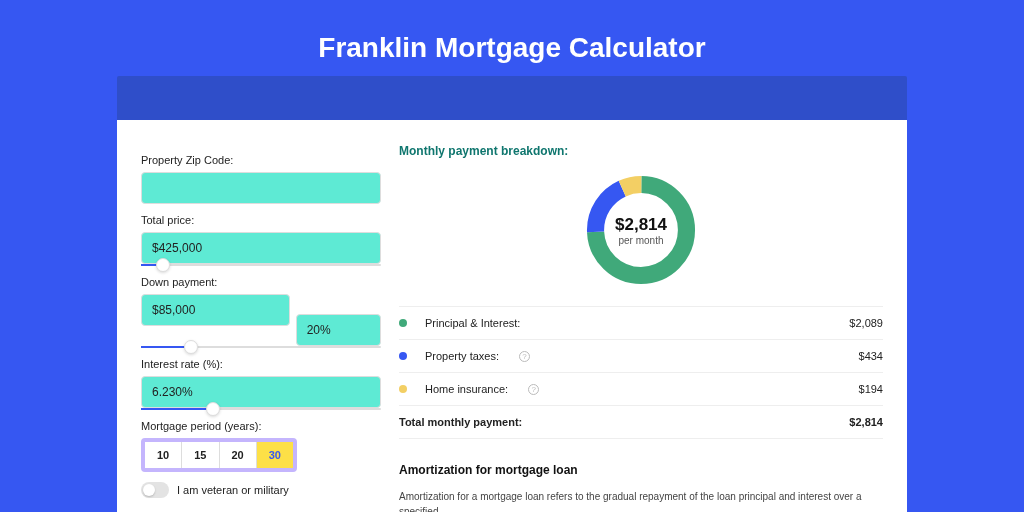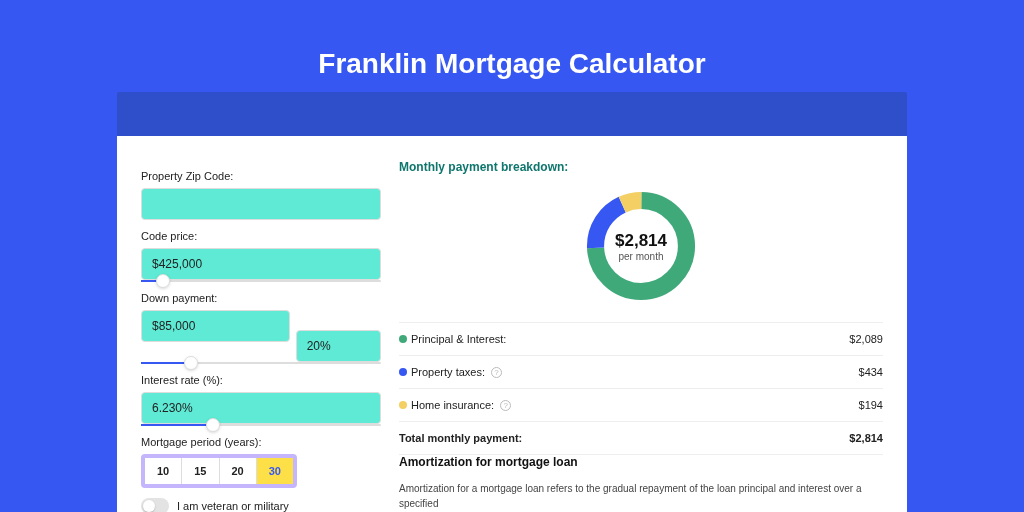--- a/index.html
+++ b/index.html
@@ -13,21 +13,21 @@
   .outer {
     width: 1024px;
     height: 512px;
     position: relative;
   }
   .page-title {
     color: #fff;
     font-size: 28px;
     font-weight: 700;
     text-align: center;
-    padding-top: 48px;
+    padding-top: 32px;
   }
   .accent-bar {
     background: #2f4ec9;
     height: 44px;
     margin: 12px auto 0;
     width: 790px;
     border-radius: 2px 2px 0 0;
   }
   .card {
     background: #fff;
@@ -184,21 +184,21 @@
     align-items: center;
     justify-content: space-between;
     padding: 10px 0;
     border-bottom: 1px solid #eee;
     font-size: 11px;
     color: #222;
   }
   .legend-left {
     display: flex;
     align-items: center;
-    gap: 4px;
+    gap: 18px;
   }
   .dot {
     width: 8px;
     height: 8px;
     border-radius: 50%;
     display: inline-block;
   }
   .legend-val {
     font-size: 11px;
     color: #222;
@@ -216,20 +216,21 @@
     border: 1px solid #bbb;
     border-radius: 50%;
     font-size: 8px;
     color: #bbb;
     margin-left: 2px;
   }
   .amort-title {
     font-size: 12px;
     font-weight: 700;
     color: #111;
+    margin-top: 24px;
     margin-bottom: 12px;
   }
   .amort-text {
     font-size: 10px;
     color: #444;
     line-height: 1.5;
   }
   .group { margin-bottom: 10px; }
 </style>
 </head>
@@ -242,21 +243,21 @@
   <div class="card">
 
     <div class="left">
 
       <div class="group">
         <div class="label">Property Zip Code:</div>
         <input class="input" value="" style="">
       </div>
 
       <div class="group">
-        <div class="label">Code price:</div>
+        <div class="label">Total price:</div>
         <input class="input" value="$425,000" style="">
         <div class="slider-track">
           <div class="slider-fill" style="width:9%"></div>
           <div class="slider-thumb" style="left:9%"></div>
         </div>
       </div>
 
       <div class="group">
         <div class="label">Down payment:</div>
         <div class="row2">

